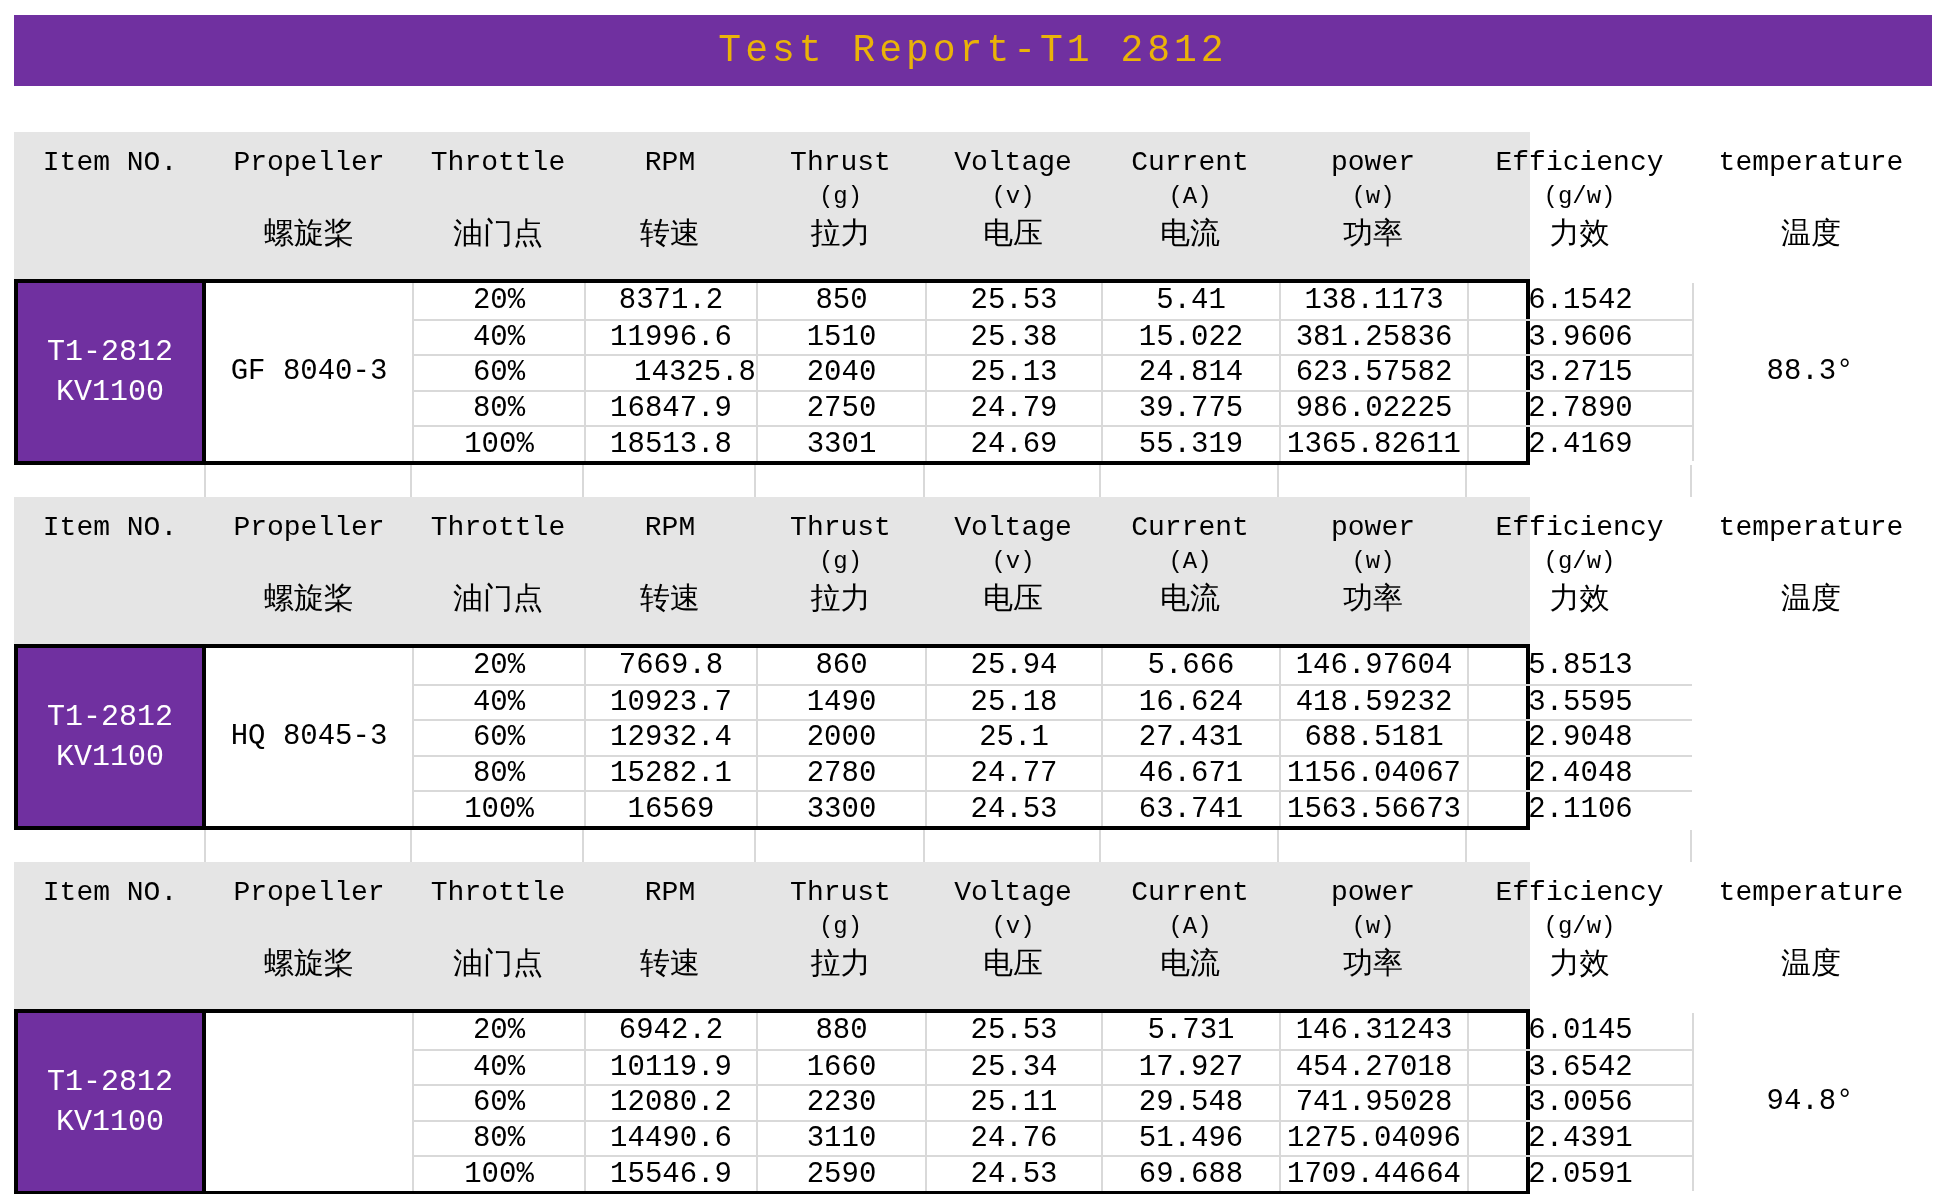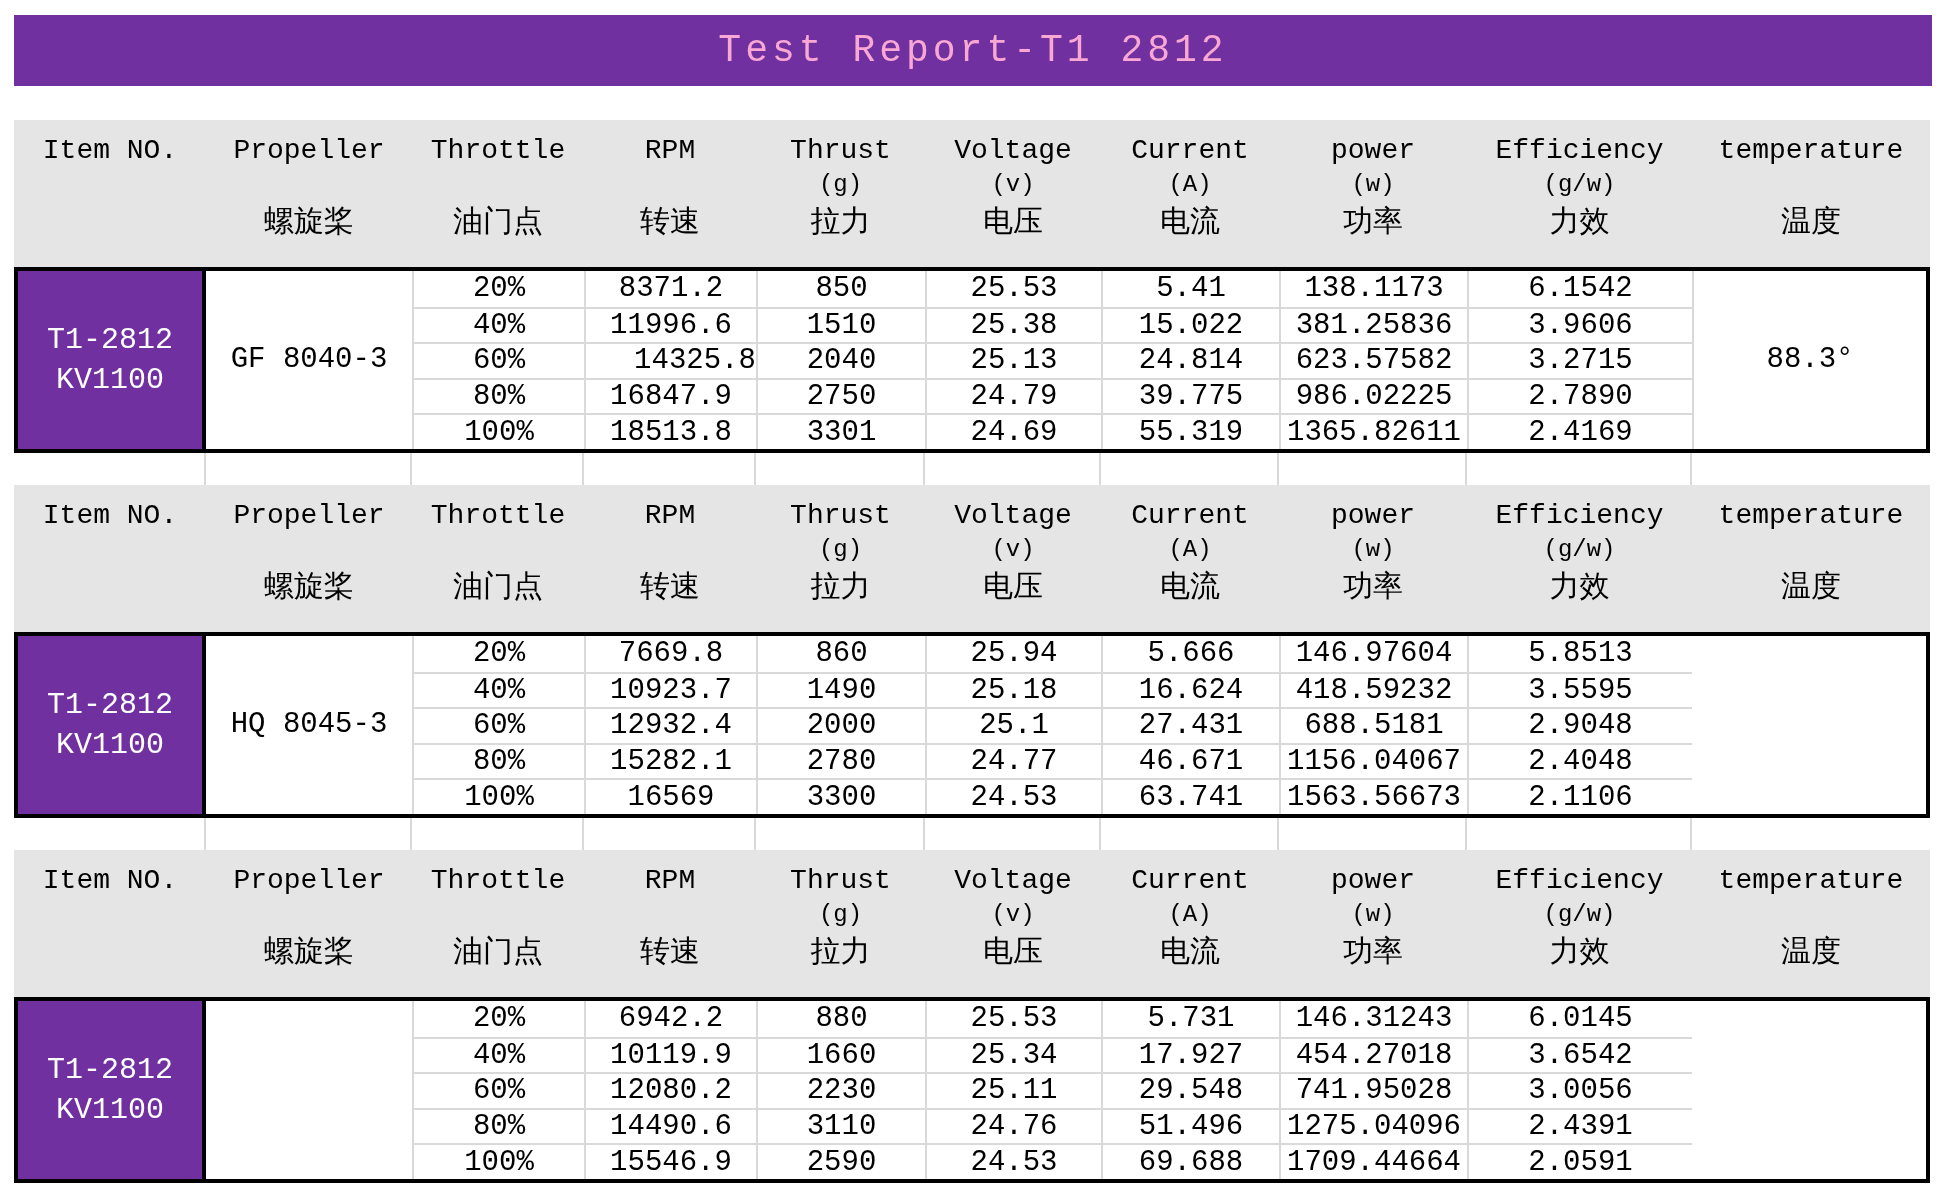--- a/index.html
+++ b/index.html
@@ -12,22 +12,22 @@
   body{background:#ffffff;}
   .page{
     position:relative;width:1946px;height:1194px;background:#ffffff;
     font-family:"Liberation Mono","DejaVu Sans Mono",monospace;color:#000;
     overflow:hidden;
   }
   .title-bar{
     position:absolute;left:14px;top:15px;width:1918px;height:71px;
     background:var(--purple);display:flex;align-items:center;justify-content:center;
   }
-  .title-text{color:#f9a8d4;font-size:38px;letter-spacing:4px;white-space:pre;}
-  .content{position:absolute;left:14px;top:120px;width:1916px;}
+  .title-text{color:#eab308;font-size:38px;letter-spacing:4px;white-space:pre;}
+  .content{position:absolute;left:14px;top:132px;width:1516px;}
   .hdr{
     display:grid;
     grid-template-columns:192px 206px 172px 172px 169px 176px 178px 188px 225px 238px;
     height:147px;background:var(--hdrbg);padding-top:12px;
   }
   .hcell{display:flex;flex-direction:column;align-items:center;text-align:center;}
   .hl1{font-size:28px;line-height:38px;height:38px;white-space:pre;}
   .hl2{font-size:24px;line-height:30px;height:30px;white-space:pre;}
   .hl3{font-size:30px;line-height:42px;height:42px;margin-top:2px;white-space:pre;}
   .blk{
@@ -369,15 +369,16 @@
         <div class="vcell rt" style="grid-area: 4 / 7;">51.496</div>
         <div class="vcell rt" style="grid-area: 4 / 8;">1275.04096</div>
         <div class="vcell rt" style="grid-area: 4 / 9;">2.4391</div>
         <div class="vcell rt" style="grid-area: 5 / 3;">100%</div>
         <div class="vcell rt" style="grid-area: 5 / 4;">15546.9</div>
         <div class="vcell rt" style="grid-area: 5 / 5;">2590</div>
         <div class="vcell rt" style="grid-area: 5 / 6;">24.53</div>
         <div class="vcell rt" style="grid-area: 5 / 7;">69.688</div>
         <div class="vcell rt" style="grid-area: 5 / 8;">1709.44664</div>
         <div class="vcell rt" style="grid-area: 5 / 9;">2.0591</div>
+        <div class="tcell">94.8°</div>
       </div>
     </div>
 </div>
 
 </body></html>

